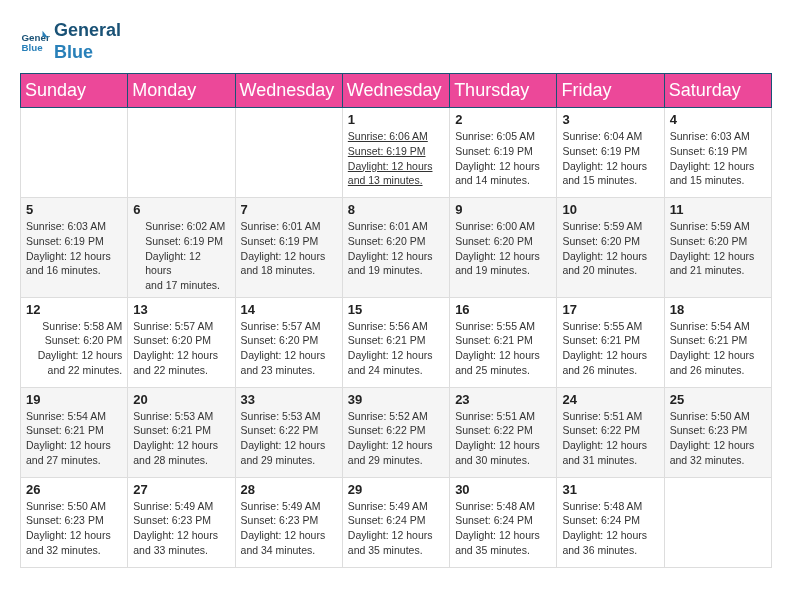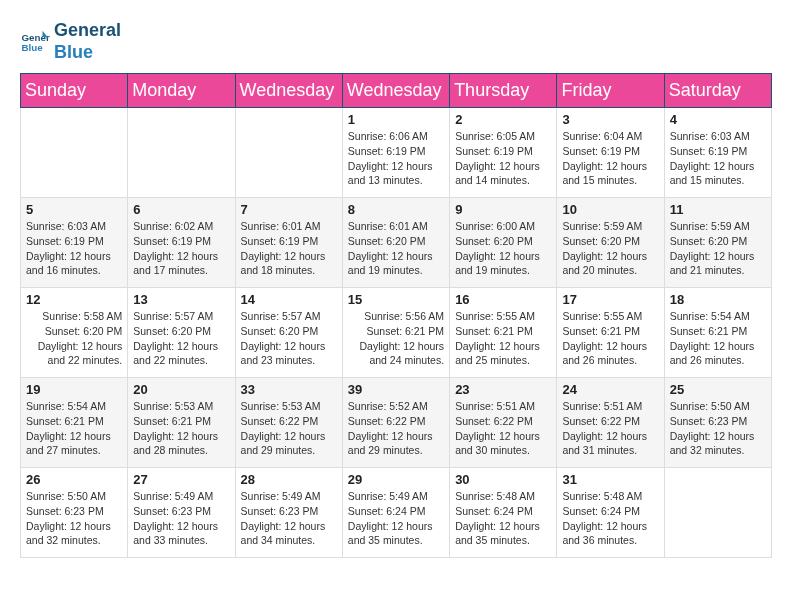--- a/index.html
+++ b/index.html
@@ -121,21 +121,21 @@
         <th>Saturday</th>
       </tr>
   </thead>
   <tbody id="calendar-body">
       <tr>
         <td class="empty"></td>
         <td class="empty"></td>
         <td class="empty"></td>
         <td>
           <div class="day-number">1</div>
-          <div class="day-info" style="white-space: pre-line;">Sunrise: 6:06 AM
+          <div class="day-info" style="white-space: pre-line; text-decoration: underline;">Sunrise: 6:06 AM
 Sunset: 6:19 PM
 Daylight: 12 hours
 and 13 minutes.</div>
         </td>
         <td>
           <div class="day-number">2</div>
           <div class="day-info" style="white-space: pre-line;">Sunrise: 6:05 AM
 Sunset: 6:19 PM
 Daylight: 12 hours
 and 14 minutes.</div>
@@ -158,21 +158,21 @@
       <tr>
         <td>
           <div class="day-number">5</div>
           <div class="day-info" style="white-space: pre-line;">Sunrise: 6:03 AM
 Sunset: 6:19 PM
 Daylight: 12 hours
 and 16 minutes.</div>
         </td>
         <td>
           <div class="day-number">6</div>
-          <div class="day-info" style="white-space: pre-line;">Sunrise: 6:02 AM
+          <div class="day-info" style="white-space: pre-line; margin-left: 12px;">Sunrise: 6:02 AM
 Sunset: 6:19 PM
 Daylight: 12 hours
 and 17 minutes.</div>
         </td>
         <td>
           <div class="day-number">7</div>
           <div class="day-info" style="white-space: pre-line;">Sunrise: 6:01 AM
 Sunset: 6:19 PM
 Daylight: 12 hours
 and 18 minutes.</div>
@@ -223,21 +223,21 @@
         </td>
         <td>
           <div class="day-number">14</div>
           <div class="day-info" style="white-space: pre-line;">Sunrise: 5:57 AM
 Sunset: 6:20 PM
 Daylight: 12 hours
 and 23 minutes.</div>
         </td>
         <td>
           <div class="day-number">15</div>
-          <div class="day-info" style="white-space: pre-line; text-align: right;">Sunrise: 5:56 AM
+          <div class="day-info" style="white-space: pre-line;">Sunrise: 5:56 AM
 Sunset: 6:21 PM
 Daylight: 12 hours
 and 24 minutes.</div>
         </td>
         <td>
           <div class="day-number">16</div>
           <div class="day-info" style="white-space: pre-line;">Sunrise: 5:55 AM
 Sunset: 6:21 PM
 Daylight: 12 hours
 and 25 minutes.</div>

